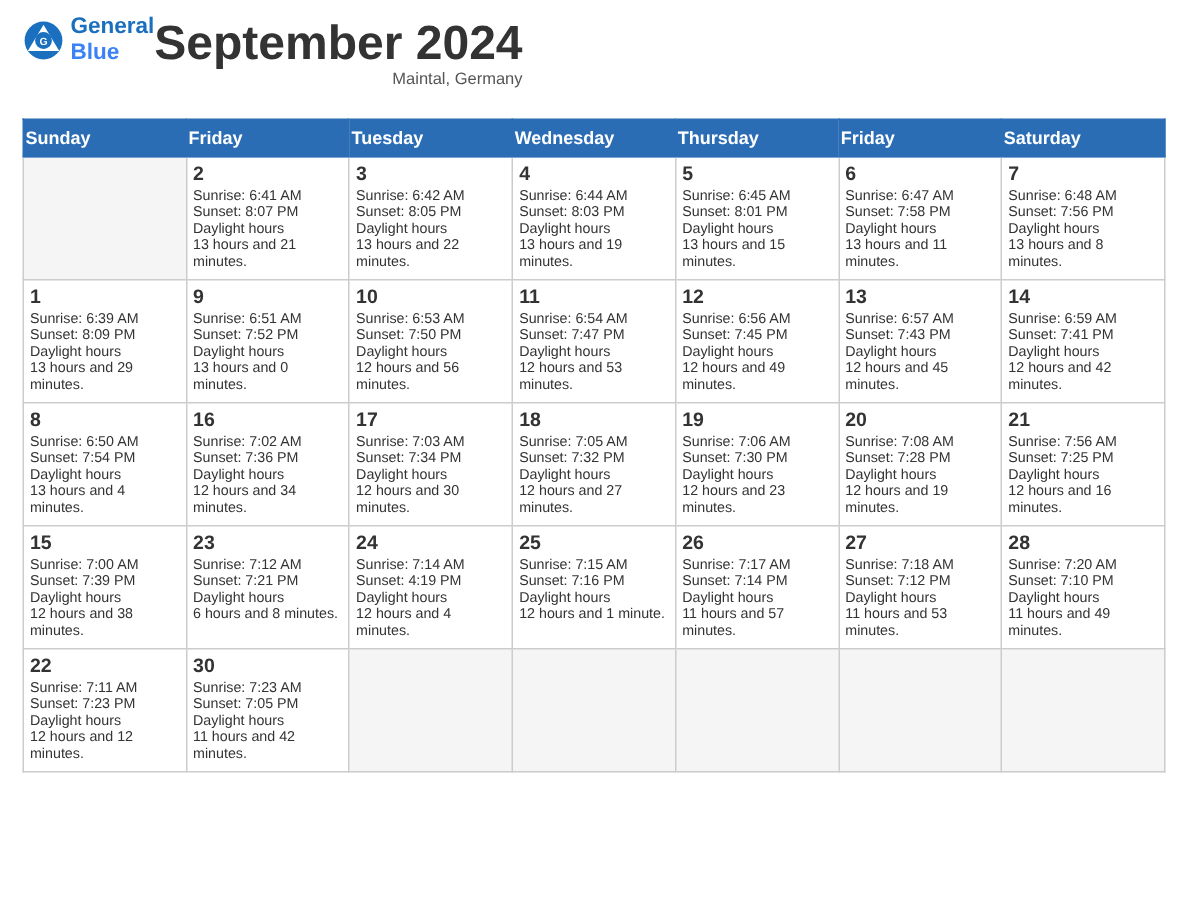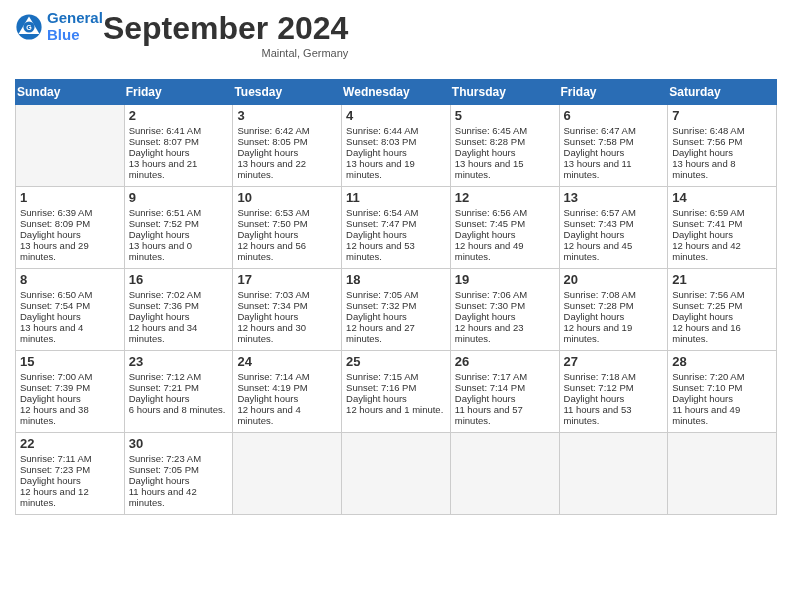--- a/index.html
+++ b/index.html
@@ -109,21 +109,21 @@
         <th>Friday</th>
         <th>Saturday</th>
       </tr>
     </thead>
     <tbody id="calendar-body">
     <tr>
           <td class="empty"></td>
           <td><span class="day-num">2</span><span>Sunrise: 6:41 AM</span><br><span>Sunset: 8:07 PM</span><br><span>Daylight hours</span><br><span>13 hours and 21 minutes.</span></td>
           <td><span class="day-num">3</span><span>Sunrise: 6:42 AM</span><br><span>Sunset: 8:05 PM</span><br><span>Daylight hours</span><br><span>13 hours and 22 minutes.</span></td>
           <td><span class="day-num">4</span><span>Sunrise: 6:44 AM</span><br><span>Sunset: 8:03 PM</span><br><span>Daylight hours</span><br><span>13 hours and 19 minutes.</span></td>
-          <td><span class="day-num">5</span><span>Sunrise: 6:45 AM</span><br><span>Sunset: 8:28 PM</span><br><span>Daylight hours</span><br><span>13 hours and 15 minutes.</span></td>
+          <td><span class="day-num">5</span><span>Sunrise: 6:45 AM</span><br><span>Sunset: 8:01 PM</span><br><span>Daylight hours</span><br><span>13 hours and 15 minutes.</span></td>
           <td><span class="day-num">6</span><span>Sunrise: 6:47 AM</span><br><span>Sunset: 7:58 PM</span><br><span>Daylight hours</span><br><span>13 hours and 11 minutes.</span></td>
           <td><span class="day-num">7</span><span>Sunrise: 6:48 AM</span><br><span>Sunset: 7:56 PM</span><br><span>Daylight hours</span><br><span>13 hours and 8 minutes.</span></td>
         </tr>
         <tr>
           <td><span class="day-num">1</span><span>Sunrise: 6:39 AM</span><br><span>Sunset: 8:09 PM</span><br><span>Daylight hours</span><br><span>13 hours and 29 minutes.</span></td>
           <td><span class="day-num">9</span><span>Sunrise: 6:51 AM</span><br><span>Sunset: 7:52 PM</span><br><span>Daylight hours</span><br><span>13 hours and 0 minutes.</span></td>
           <td><span class="day-num">10</span><span>Sunrise: 6:53 AM</span><br><span>Sunset: 7:50 PM</span><br><span>Daylight hours</span><br><span>12 hours and 56 minutes.</span></td>
           <td><span class="day-num">11</span><span>Sunrise: 6:54 AM</span><br><span>Sunset: 7:47 PM</span><br><span>Daylight hours</span><br><span>12 hours and 53 minutes.</span></td>
           <td><span class="day-num">12</span><span>Sunrise: 6:56 AM</span><br><span>Sunset: 7:45 PM</span><br><span>Daylight hours</span><br><span>12 hours and 49 minutes.</span></td>
           <td><span class="day-num">13</span><span>Sunrise: 6:57 AM</span><br><span>Sunset: 7:43 PM</span><br><span>Daylight hours</span><br><span>12 hours and 45 minutes.</span></td>

